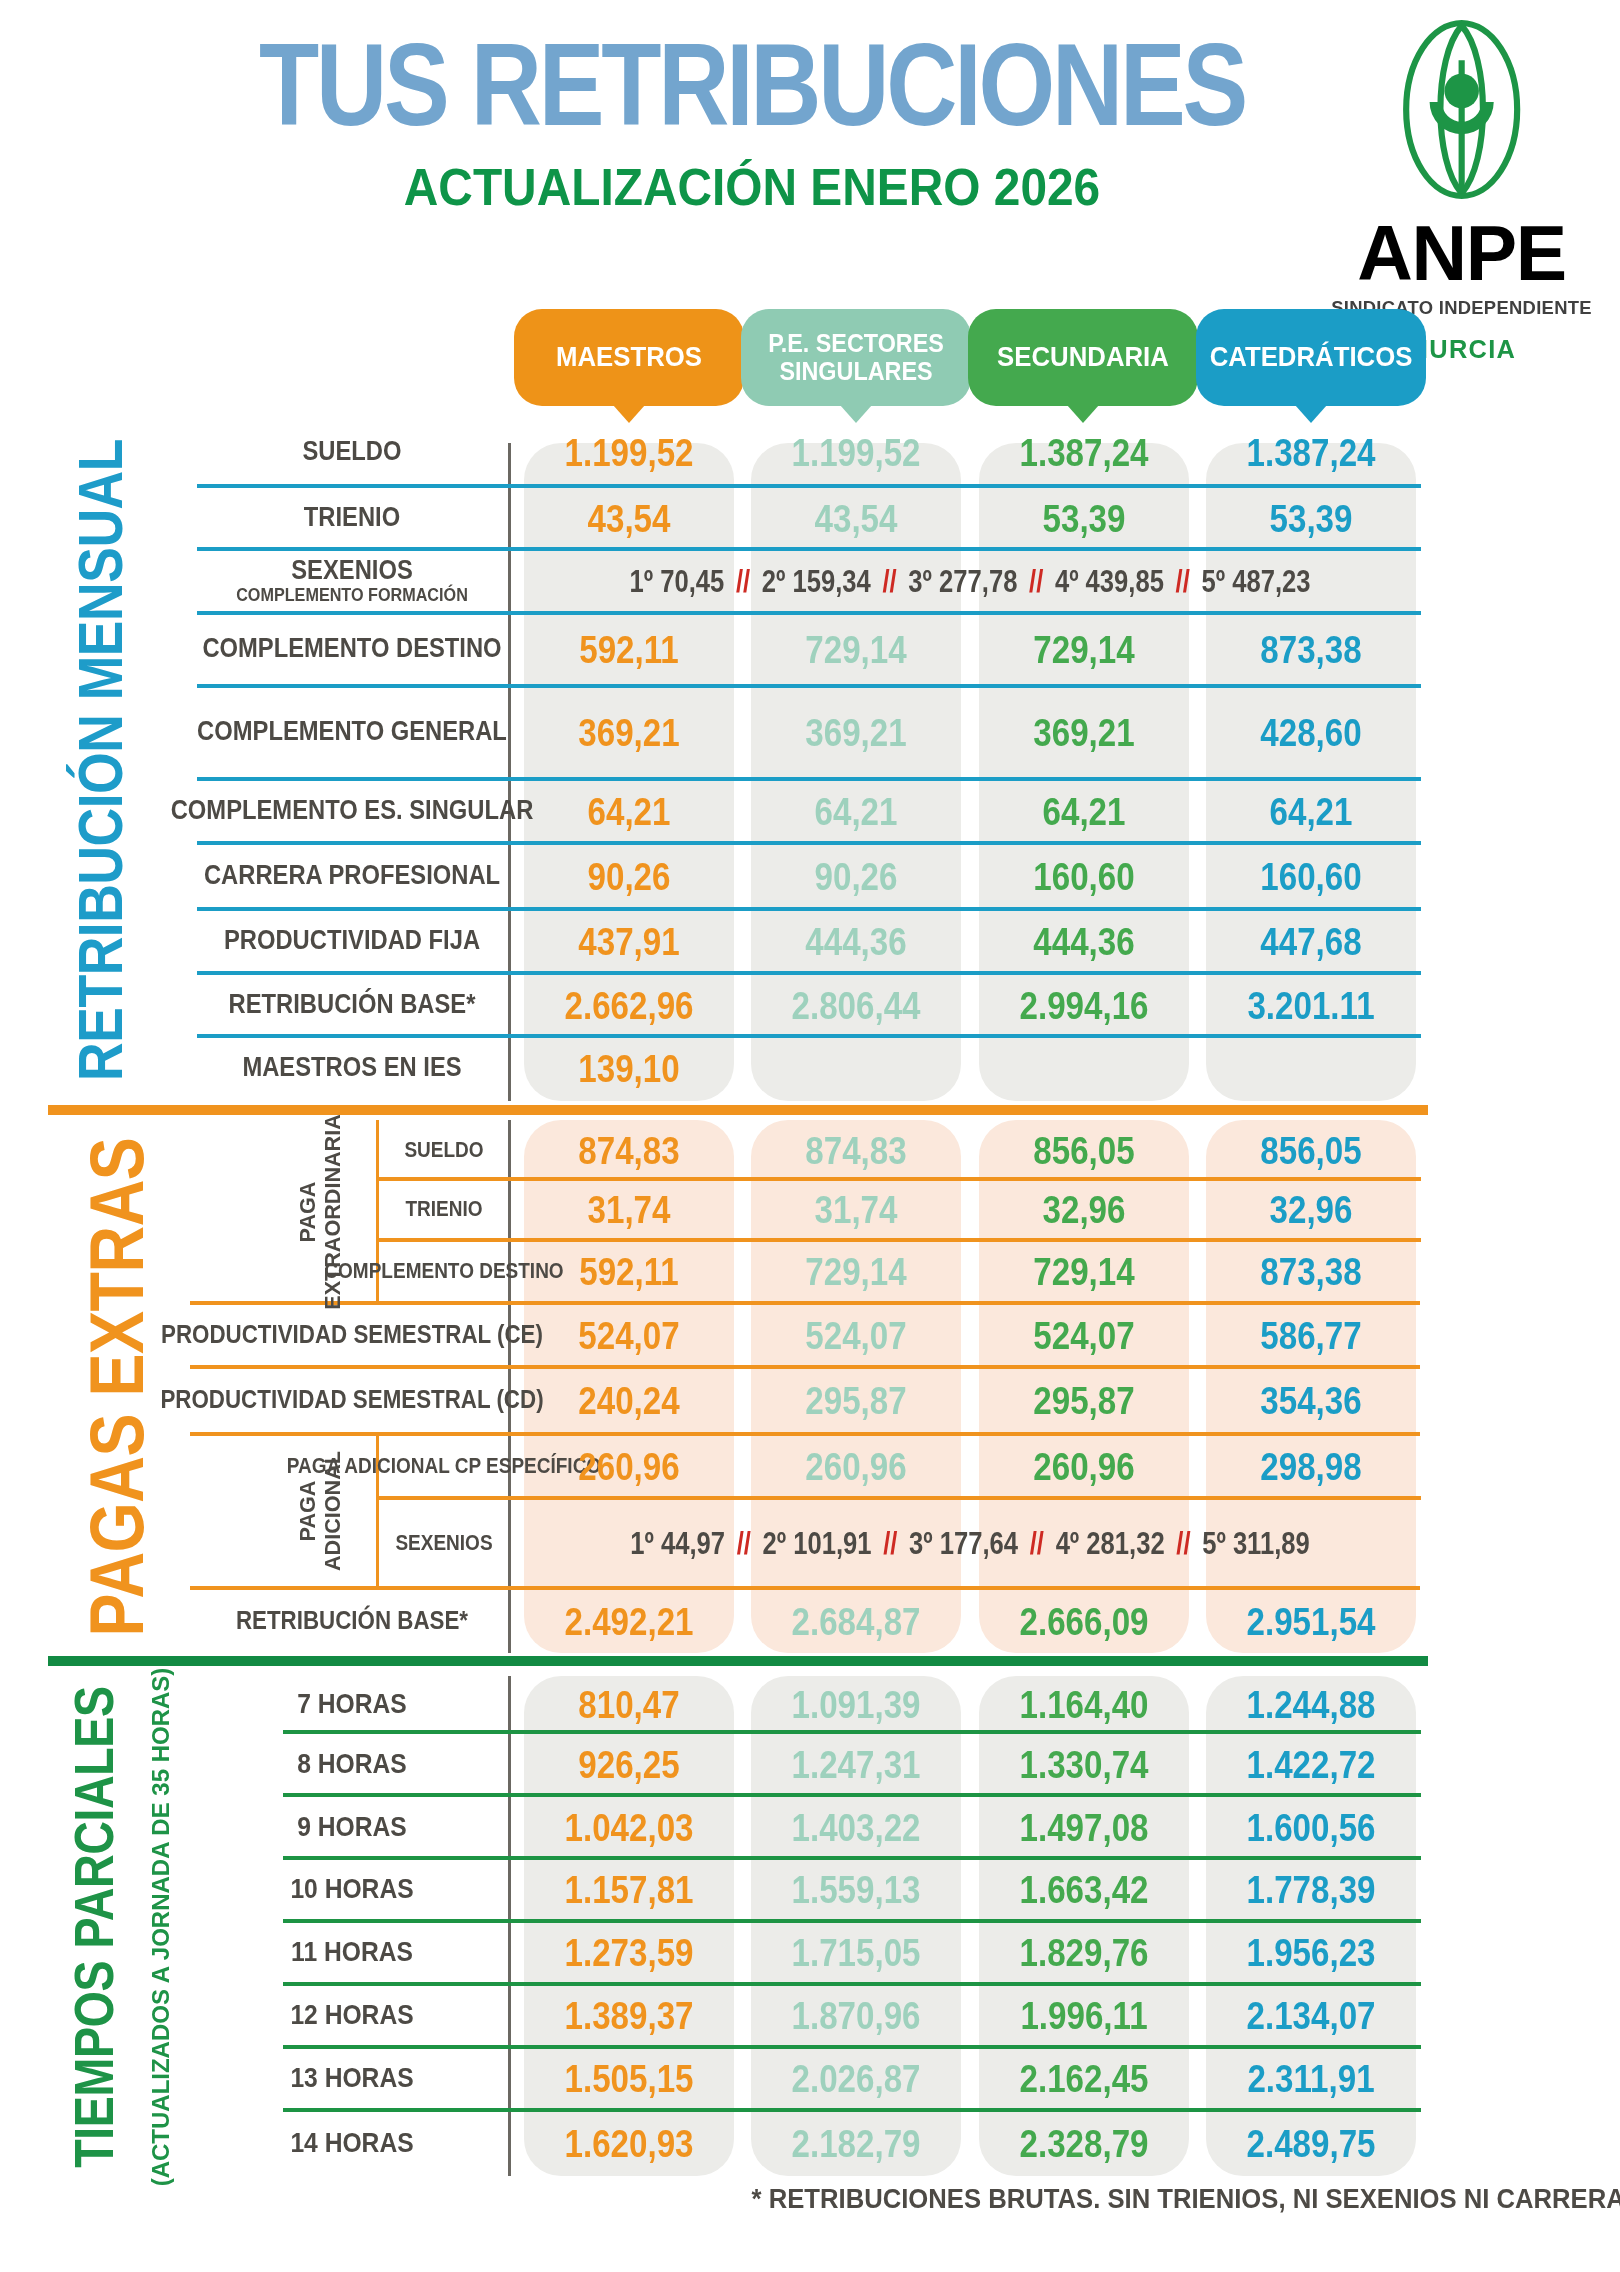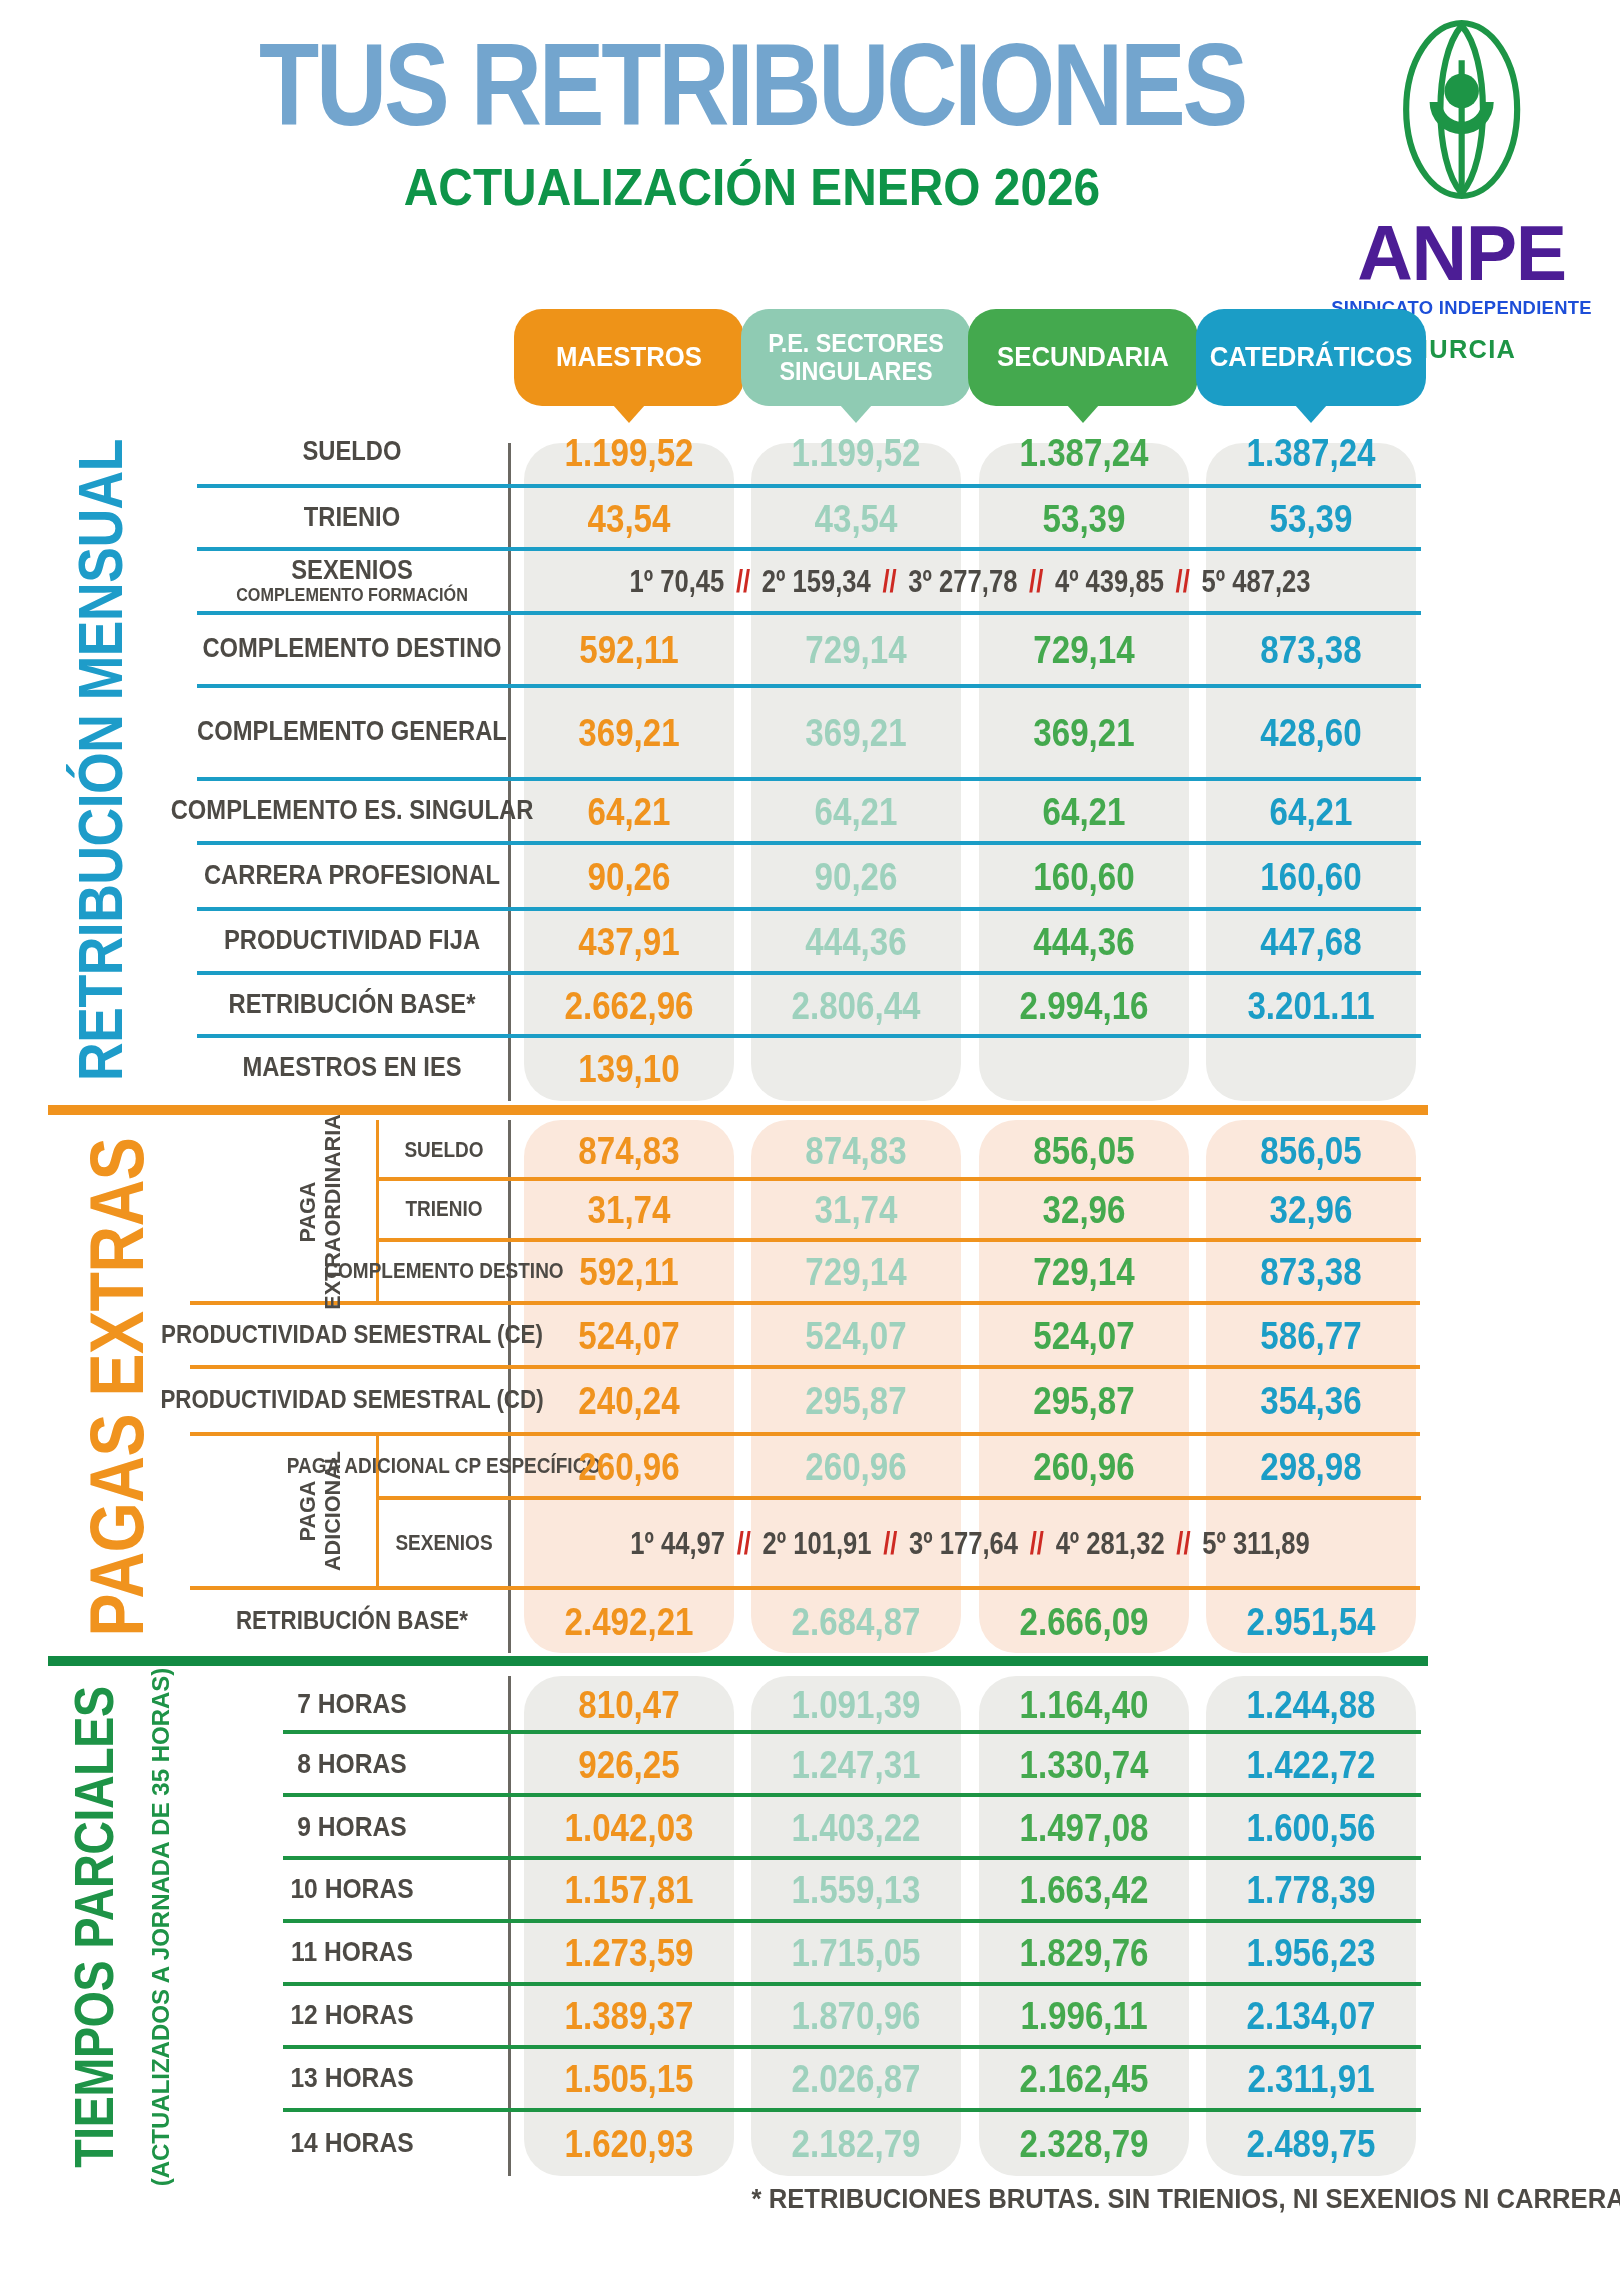--- a/index.html
+++ b/index.html
@@ -59,22 +59,22 @@
     <svg viewBox="0 0 200 300" style="color: rgb(29, 149, 70);">
       <g fill="none" stroke="currentColor" stroke-width="10">
         <ellipse cx="100" cy="150" rx="90" ry="140"></ellipse>
         <path d="M100 14 C 54 66, 54 234, 100 286"></path>
         <path d="M100 14 C 146 66, 146 234, 100 286"></path>
         <line x1="100" y1="70" x2="100" y2="286"></line>
       </g>
       <circle cx="100" cy="120" r="28" fill="currentColor"></circle>
       <path d="M48 138 a52 52 0 0 0 104 0 l-20 0 a32 32 0 0 1 -64 0 z" fill="currentColor"></path>
     </svg>
-    <div class="logo-name" style="color: #4c1d95; margin-top: 13px;">ANPE</div>
-    <div class="logo-tag" style="color: #1d4ed8;">SINDICATO INDEPENDIENTE</div>
+    <div class="logo-name" style="color: #000000; margin-top: 13px;">ANPE</div>
+    <div class="logo-tag" style="color: #404040;">SINDICATO INDEPENDIENTE</div>
     <div class="logo-region" style="color: rgb(29, 149, 70);">MURCIA</div>
   </div>
 
   <div id="table">
       <div class="bubble" style="left: 514px; width: 230px; background: rgb(238, 147, 24);">
         <div class="bubble-label">MAESTROS</div>
         <div class="bubble-pt" style="border-top-color: rgb(238, 147, 24);"></div>
       </div>
       <div class="bubble" style="left: 741px; width: 230px; background: rgb(143, 203, 179);">
         <div class="bubble-label" style="font-size: 25.4px; padding: 0px 12.7px;">P.E. SECTORES SINGULARES</div>

